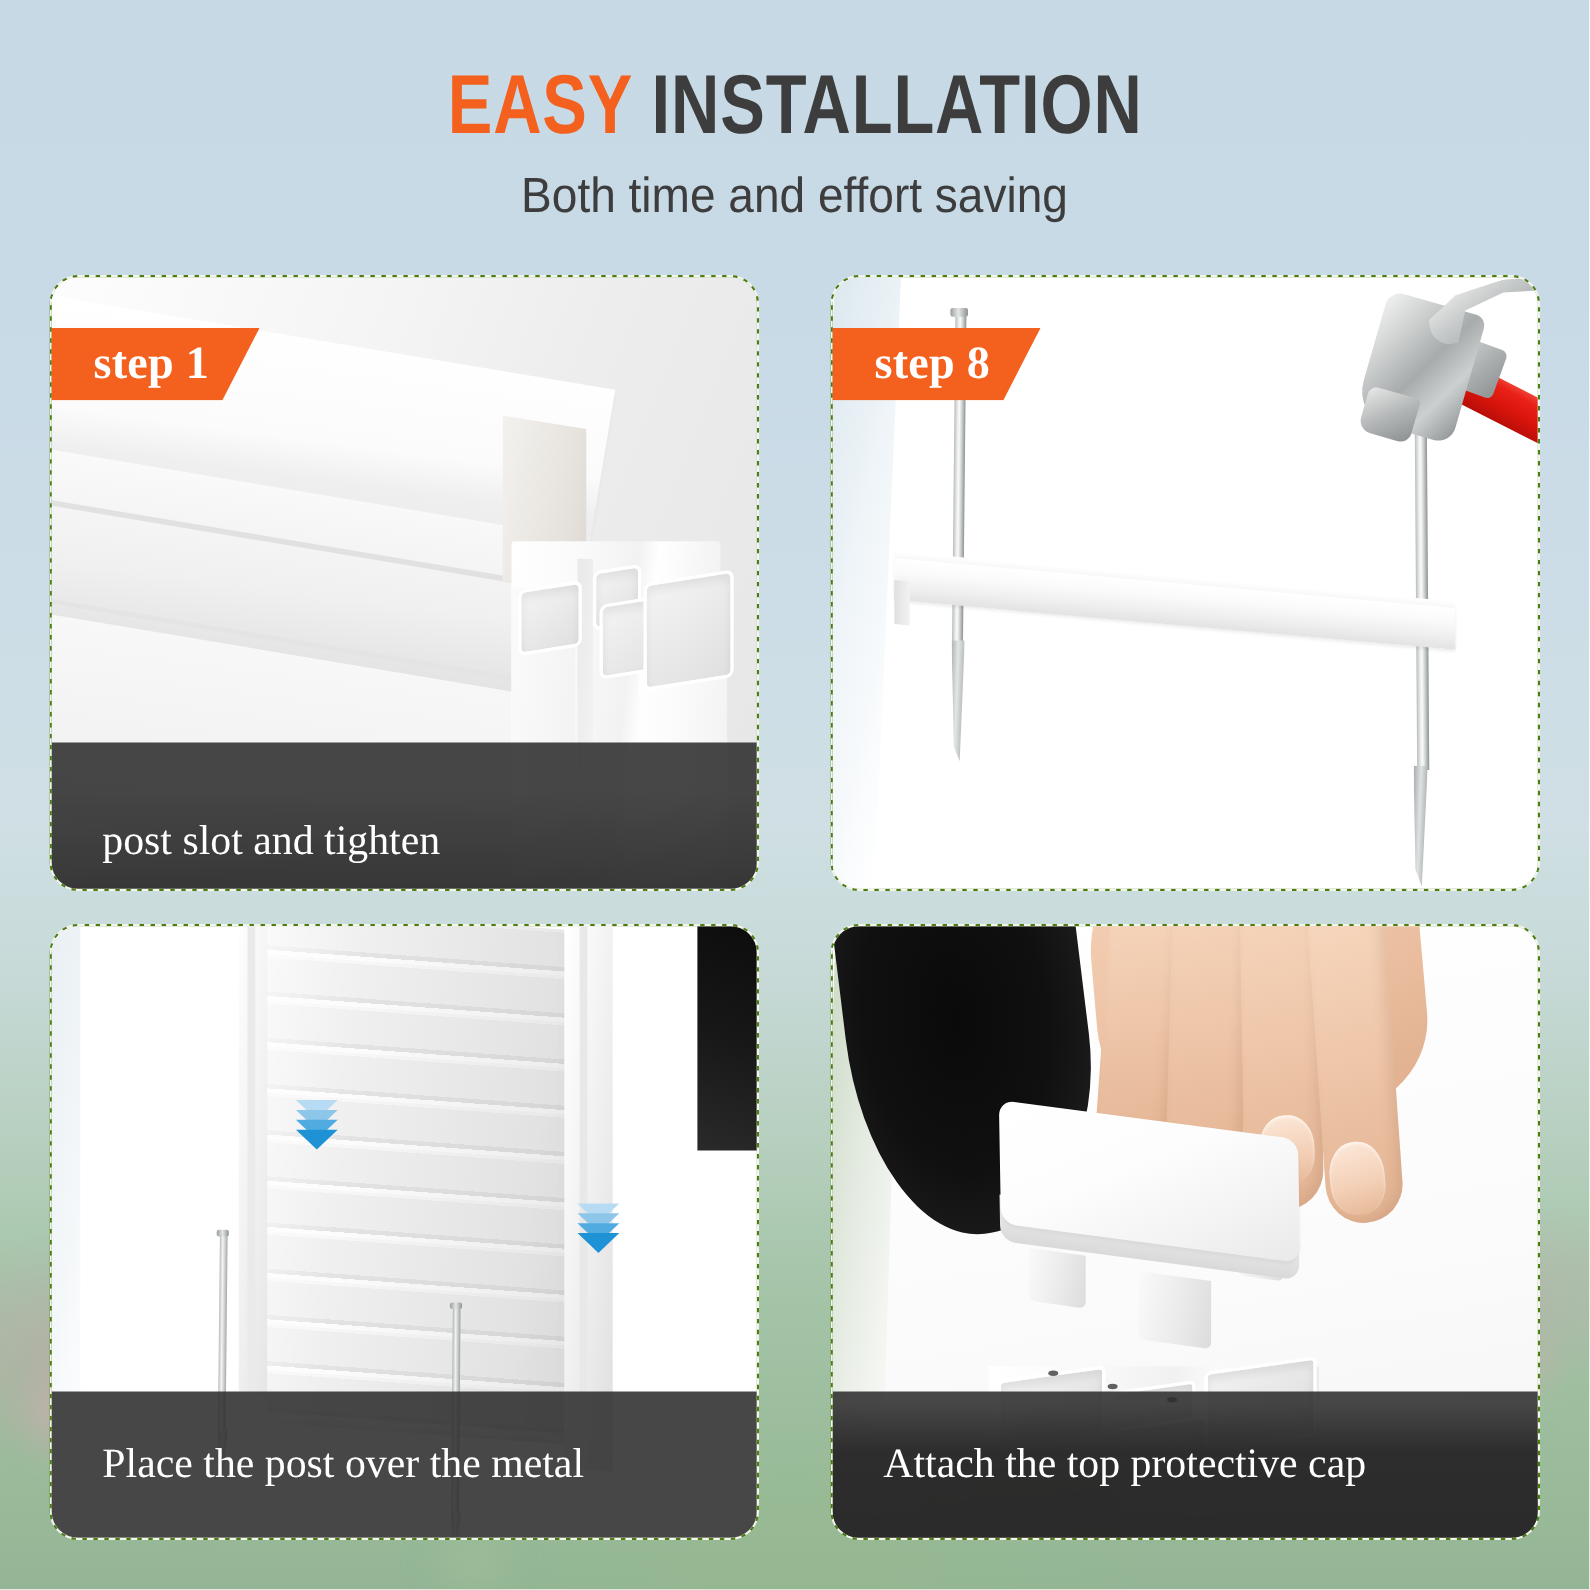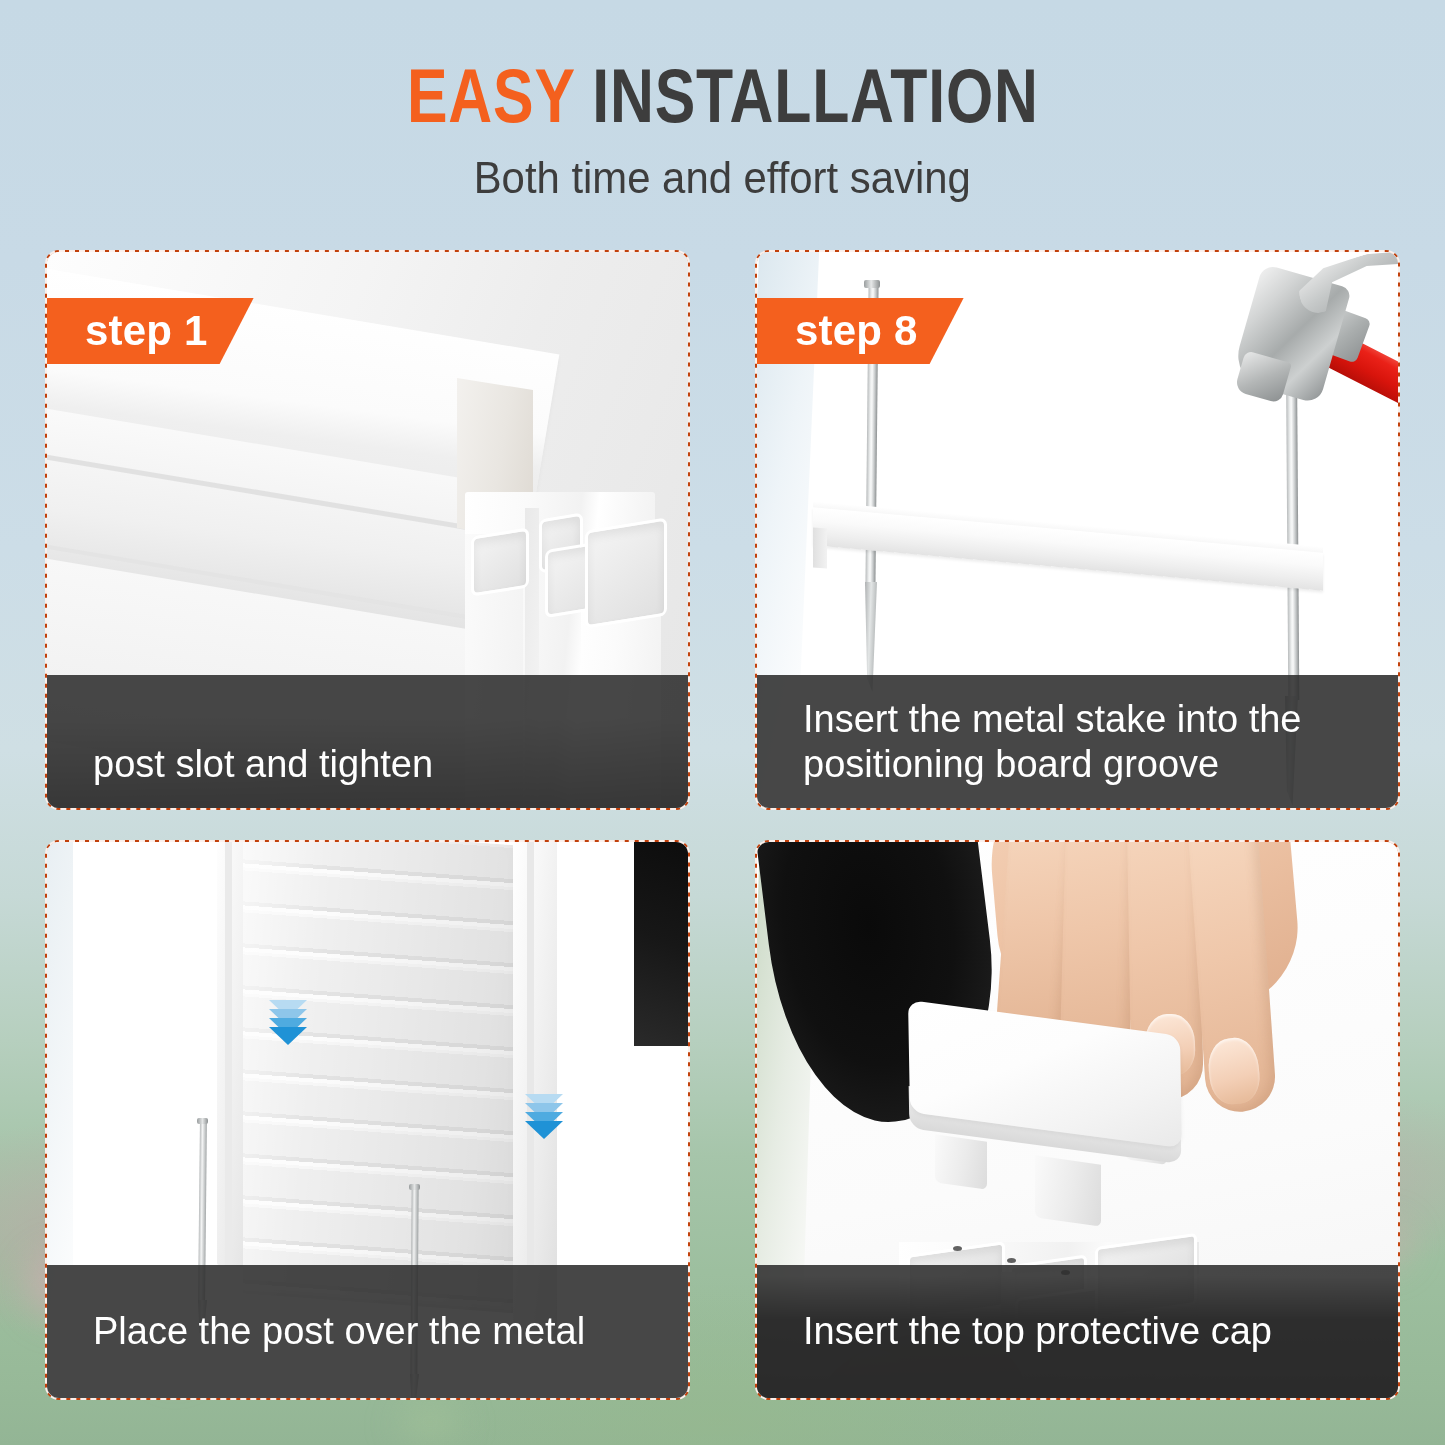--- a/index.html
+++ b/index.html
@@ -56,23 +56,23 @@
     color:#3d3d3d;
     transform:scaleX(.93);
     white-space:nowrap;
   }
 
   
   #grid{position:absolute;left:45px;top:250px;width:1355px;height:1150px;z-index:4;
     display:grid;grid-template-columns:645px 645px;grid-template-rows:560px 560px;
     column-gap:65px;row-gap:30px;}
 
-  .card{position:relative;border-radius:14px;overflow:hidden;
+  .card{position:relative;border-radius:26px;overflow:hidden;
     border:2px dashed rgba(255,255,255,.92);
-    background:#c2410c;box-sizing:border-box;}
+    background:#4d7c0f;box-sizing:border-box;font-family:Liberation Serif, serif;}
 
   .photo{position:absolute;inset:0;overflow:hidden;background:#fff;}
 
   
   .badge{position:absolute;left:-2px;top:46px;height:66px;z-index:9;
     background:#f4601e;display:flex;align-items:center;
     padding:0 46px 0 40px;
     clip-path:polygon(0 0, 100% 0, calc(100% - 34px) 100%, 0 100%);}
   .badge span{color:#fff;font-size:42px;font-weight:bold;line-height:1;
     letter-spacing:.2px;white-space:nowrap;}
@@ -341,23 +341,20 @@
       <div class="s2-board-end"></div>
       <div class="s2-ham-handle"></div>
       <div class="s2-ham-neck"></div>
       <div class="s2-ham-head"></div>
       <div class="s2-ham-face"></div>
       <div class="s2-ham-claw"></div>
     </div>
     <div class="badge">
         <span>step 8</span>
       </div>
-    <div class="caption">
-      <p><span>Insert the metal stake into the</span><br><span>positioning board groove</span></p>
-    </div>
   </div>
 
   <div class="card">
     <div class="photo">
       <div class="s3-bg"></div>
       <div class="s3-left-hl"></div>
       <div class="s3-railL"></div>
       <div class="s3-railL2"></div>
       <div class="s3-panel"></div>
       <div class="s3-panel-sheen"></div>
@@ -414,17 +411,17 @@
       <div class="s4-post-wall s4-w4"></div>
       <div class="s4-post-fm"></div>
       <div class="s4-dot s4-d1"></div>
       <div class="s4-dot s4-d2"></div>
       <div class="s4-dot s4-d3"></div>
       <div class="s4-lowerhand"></div>
       <div class="s4-lowernail"></div>
       <div class="s4-dark"></div>
     </div>
     <div class="caption">
-      <p><span>Insert the top protective cap</span><br></p>
+      <p><span>Attach the top protective cap</span><br></p>
     </div>
   </div>
 
 </div>
 
 </body></html>

